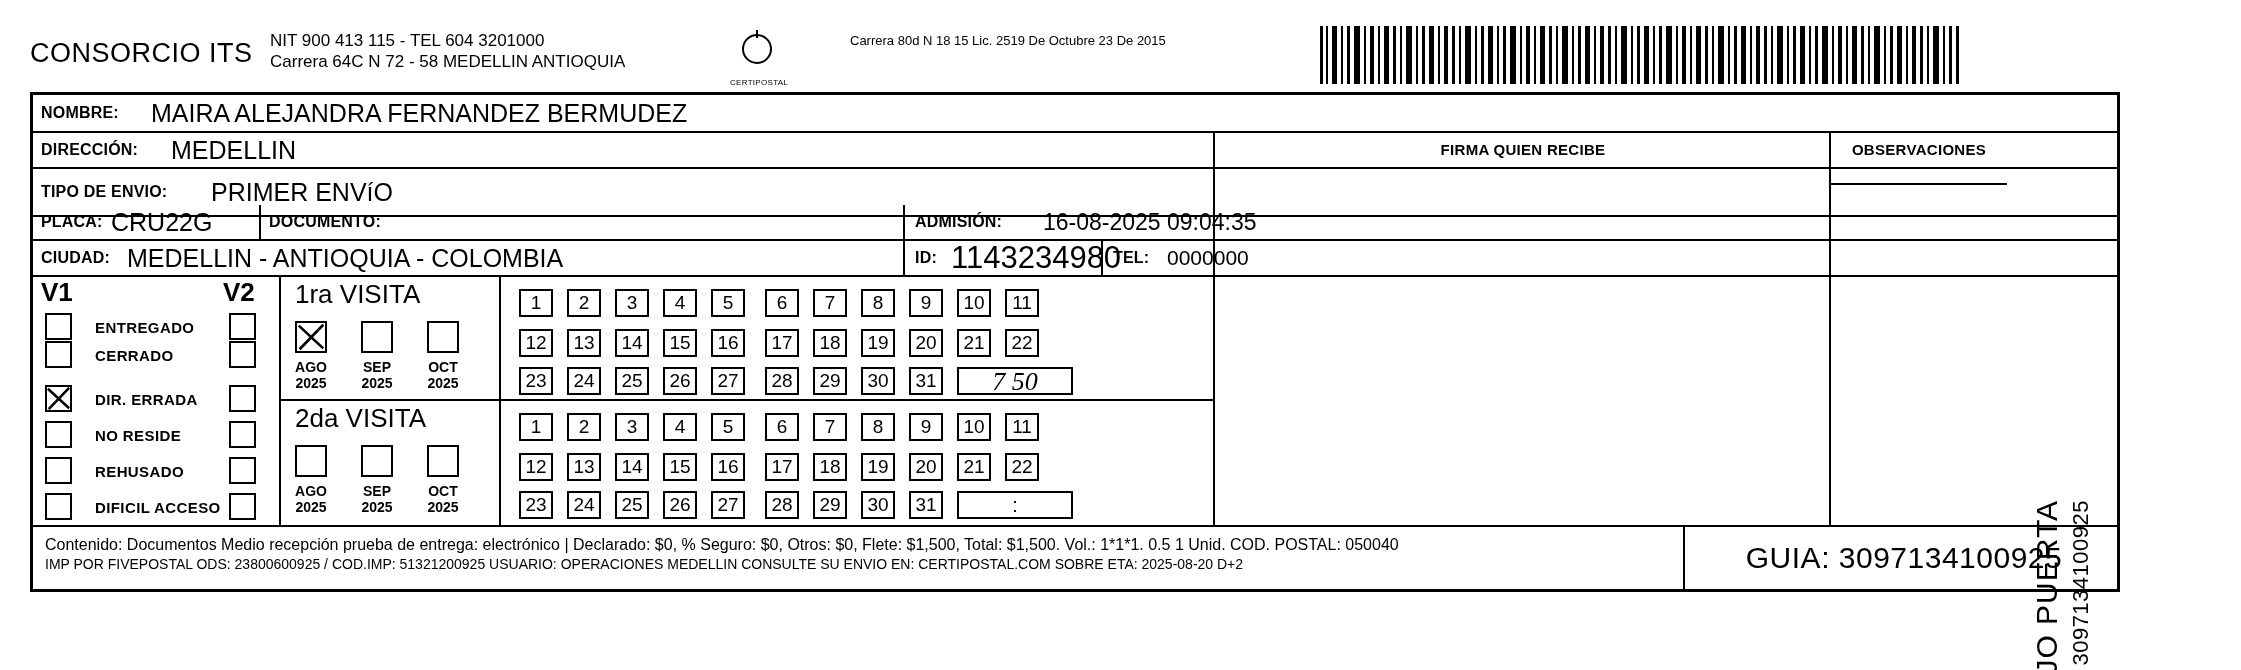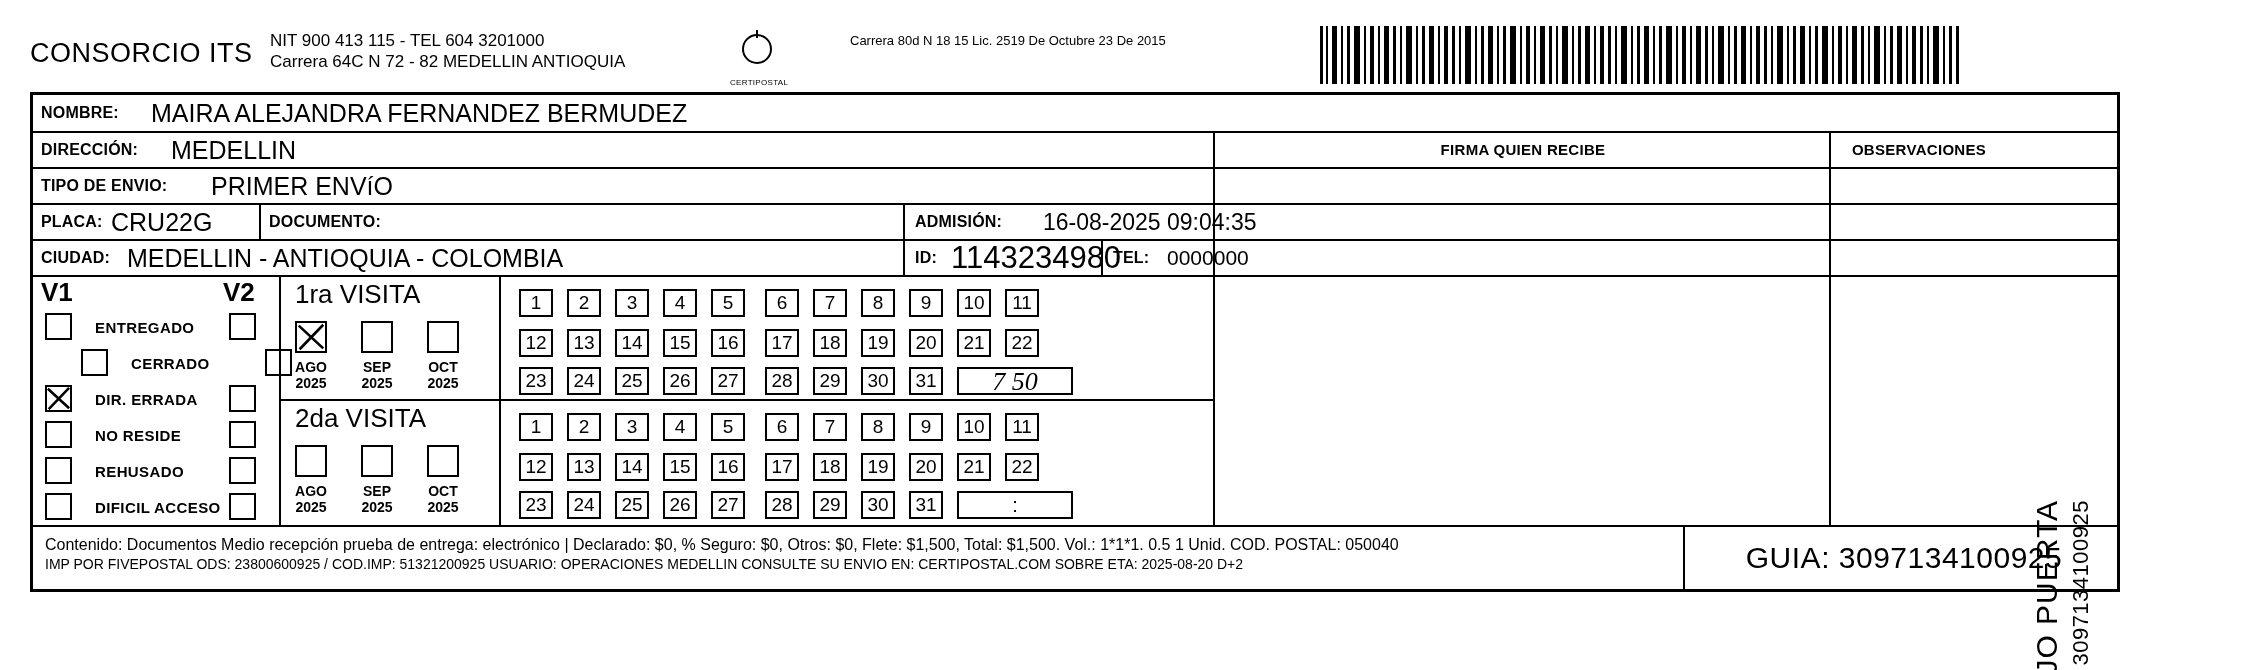--- a/index.html
+++ b/index.html
@@ -21,32 +21,32 @@
 
   
   .frame{position:absolute;left:30px;top:92px;width:2090px;height:500px;border:3px solid #000;box-sizing:border-box;}
 
   .row{position:absolute;left:0;width:100%;box-sizing:border-box;border-bottom:2px solid #000;}
   .cellLabel{font-size:16px;font-weight:bold;letter-spacing:.2px;}
   .cellValue{font-size:25px;font-family:"Liberation Sans", sans-serif;}
 
   .r1{top:0;height:38px;}
   .r2{top:38px;height:36px;}
-  .r3{top:74px;height:36px;}
+  .r3{top:74px;height:48px;}
   .r4{top:110px;height:36px;}
   .r5{top:146px;height:36px;}
 
   .lbl{position:absolute;top:50%;transform:translateY(-50%);}
   .val{position:absolute;top:50%;transform:translateY(-50%);}
 
   .vsep{position:absolute;top:0;bottom:0;width:2px;background:#000;}
 
   
   .firma-head{position:absolute;left:1182px;top:38px;width:616px;height:36px;border-bottom:2px solid #000;box-sizing:border-box;}
-  .obs-head{position:absolute;left:1798px;top:38px;width:176px;height:36px;border-bottom:2px solid #000;box-sizing:border-box;}
+  .obs-head{position:absolute;left:1798px;top:38px;width:176px;height:52px;border-bottom:2px solid #000;box-sizing:border-box;}
   .firma-body{position:absolute;left:1182px;top:74px;width:616px;height:356px;box-sizing:border-box;}
   .obs-body{position:absolute;left:1798px;top:74px;width:176px;height:356px;box-sizing:border-box;}
   .panel-title{font-size:15px;font-weight:bold;text-align:center;line-height:34px;letter-spacing:.3px;}
 
   .rightsep1{position:absolute;left:1180px;top:38px;width:2px;height:392px;background:#000;}
   .rightsep2{position:absolute;left:1796px;top:38px;width:2px;height:392px;background:#000;}
 
   
   .vert{position:absolute;left:1988px;top:70px;width:110px;height:430px;}
   .vert .vtxt{position:absolute;left:0;top:0;transform-origin:left top;transform:rotate(-90deg) translate(-100%,0);white-space:nowrap;}
@@ -85,21 +85,21 @@
 </style>
 </head>
 <body>
 
 <div class="sheet">
 
   <div class="header">
     <div class="hdr-company">CONSORCIO ITS</div>
     <div class="hdr-block1">
       <div>NIT 900 413 115 - TEL 604 3201000</div>
-      <div>Carrera 64C N 72 - 82 MEDELLIN ANTIOQUIA</div>
+      <div>Carrera 64C N 72 - 58 MEDELLIN ANTIOQUIA</div>
     </div>
     <div class="hdr-logo">
       <div class="ring"></div>
       <div class="lname">CERTIPOSTAL</div>
     </div>
     <div class="hdr-block2">
       <div class="l2">Carrera 80d N 18 15  Lic. 2519 De Octubre 23 De 2015</div>
     </div>
     <div class="barcode">
       <svg width="640" height="58" viewBox="0 0 640 58" xmlns="http://www.w3.org/2000/svg">
@@ -250,21 +250,21 @@
       <div class="v12">
         <div class="hd" style="left:8px;top:0px;">V1</div>
         <div class="hd" style="left:190px;top:0px;">V2</div>
 
         <div class="cbrow" style="top:36px;">
           <div class="cb" style="left:12px;top:0;"></div>
           <div class="cbtext" style="left:62px;top:6px;">ENTREGADO</div>
           <div class="cb" style="left:196px;top:0;"></div>
         </div>
 
-        <div class="cbrow" style="top:72px;margin-left:36px;">
+        <div class="cbrow" style="top:64px;">
           <div class="cb" style="left:12px;top:0;"></div>
           <div class="cbtext" style="left:62px;top:6px;">CERRADO</div>
           <div class="cb" style="left:196px;top:0;"></div>
         </div>
 
         <div class="cbrow" style="top:108px;">
           <div class="cb" style="left:12px;top:0;">
             <svg class="xmark" viewBox="0 0 27 27">
                 <path d="M1 2 L26 25 M26 1 L2 26" stroke="#000" stroke-width="3" fill="none"></path>
               </svg>

